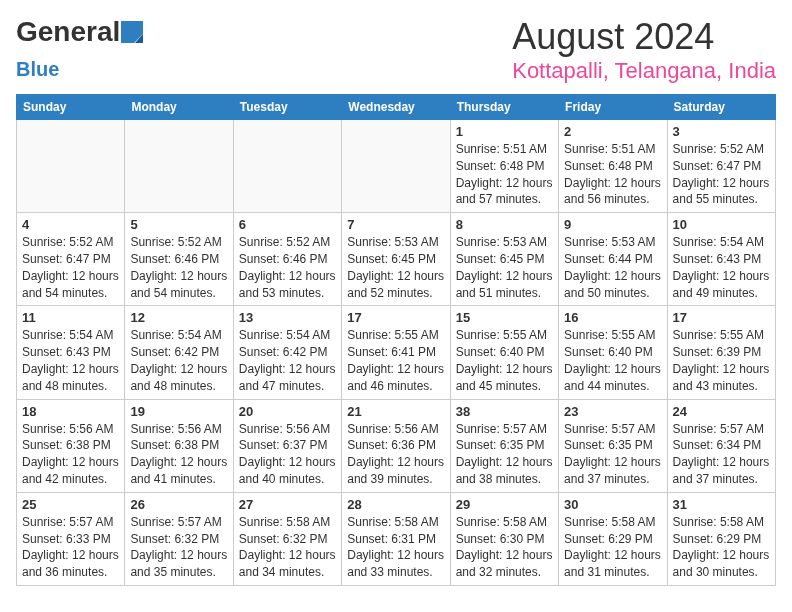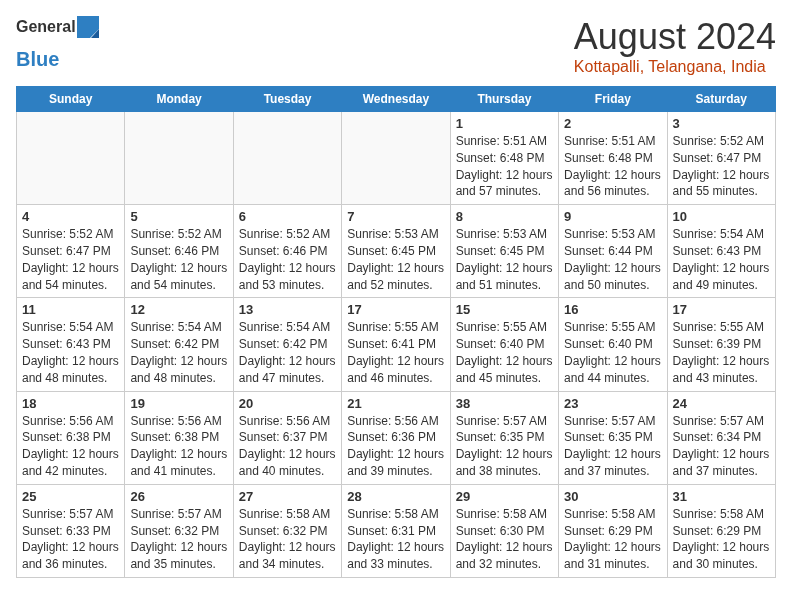--- a/index.html
+++ b/index.html
@@ -33,33 +33,33 @@
     }
     .title-area {
       text-align: left;
     }
     .main-title {
       font-size: 36px;
       color: #333;
       font-weight: normal;
     }
     .sub-title {
-      font-size: 16px;
-      color: #c2410c;
+      font-size: 22px;
+      color: #ec4899;
     }
     .calendar {
       width: 100%;
       border-collapse: collapse;
       font-size: 11px;
     }
     .calendar th {
       background: #2e7fc2;
       color: #fff;
       padding: 5px 6px;
-      text-align: center;
+      text-align: left;
       font-size: 12px;
       border: 1px solid #2e7fc2;
     }
     .calendar td {
       border: 1px solid #ccc;
       vertical-align: top;
       padding: 4px 5px;
       width: 108px;
       min-height: 90px;
       background: #fff;
@@ -82,21 +82,21 @@
     .calendar tr td {
       height: 90px;
     }
   </style>
 </head>
 <body>
 
 <div class="header-area">
   <div class="logo">
     <div class="logo-row">
-      <span style="font-size:16px;font-weight:bold;color:#333;">General</span>
+      <span style="font-size:28px;font-weight:bold;color:#333;">General</span>
       <svg width="22" height="22" viewBox="0 0 22 22" style="margin-left:1px;">
         <polygon points="0,0 22,0 22,13 13,22 0,22" fill="#2e7fc2"></polygon>
         <polygon points="14,22 22,13 22,22" fill="#1a5a9a"></polygon>
       </svg>
     </div>
     <span class="logo-blue">Blue</span>
   </div>
   <div class="title-area">
     <div class="main-title">August 2024</div>
     <div class="sub-title">Kottapalli, Telangana, India</div>

